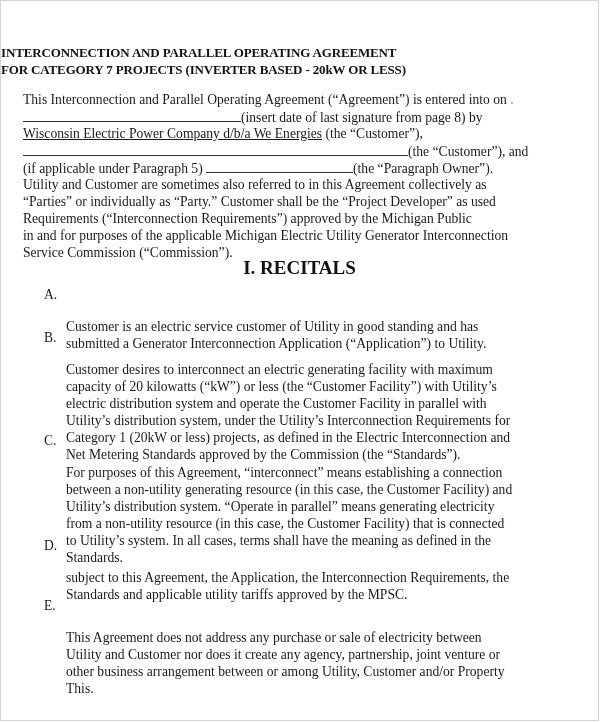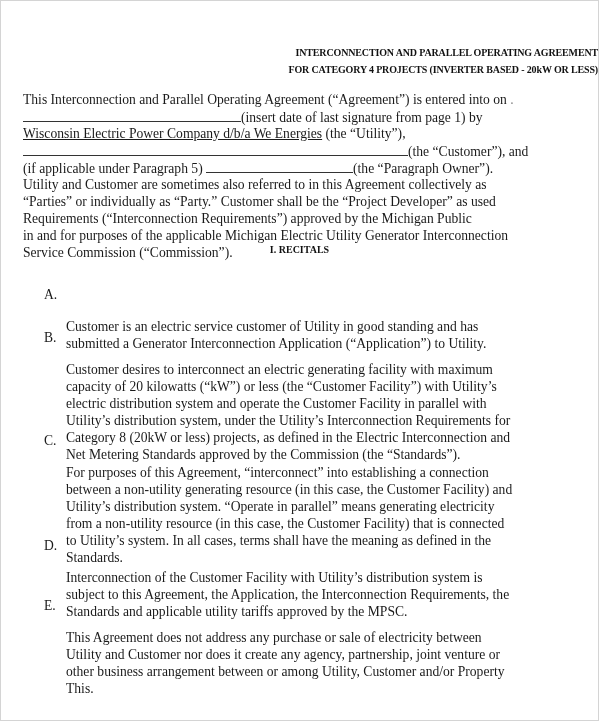--- a/index.html
+++ b/index.html
@@ -22,23 +22,23 @@
       font-family: "Liberation Serif", "DejaVu Serif", serif;
       color: #1a1a1a;
       font-size: 13.6px;
       line-height: 17px;
     }
     .title {
       position: absolute;
       top: 43px;
       left: 0;
       width: 100%;
-      text-align: right;
+      text-align: left;
       font-weight: bold;
-      font-size: 10px;
+      font-size: 13px;
       line-height: 17px;
       letter-spacing: -0.15px;
       color: #111;
     }
     .title .line { display: block; }
     .intro {
       position: absolute;
       top: 90px;
       left: 22px;
       width: 520px;
@@ -57,26 +57,26 @@
     .u { text-decoration: underline; }
     .dot { color: #888; }
     .para {
       position: absolute;
       left: 22px;
       width: 520px;
     }
     .para .l { display: block; white-space: nowrap; height: 17px; }
     .section-heading {
       position: absolute;
-      top: 240px;
+      top: 258px;
       left: 0;
       width: 100%;
       text-align: center;
       font-weight: bold;
-      font-size: 10px;
+      font-size: 19px;
       color: #111;
     }
     .recital {
       position: absolute;
       left: 43px;
       width: 500px;
     }
     .recital .letter {
       position: absolute;
       left: 0;
@@ -91,33 +91,33 @@
     }
     .recital .text .l { display: block; white-space: nowrap; height: 17px; }
   </style>
 </head>
 <body>
 
 <div class="page">
 
   <div class="title">
     <span class="line">INTERCONNECTION AND PARALLEL OPERATING AGREEMENT</span>
-    <span class="line">FOR CATEGORY 4 PROJECTS (INVERTER BASED - 20kW OR LESS)</span>
+    <span class="line">FOR CATEGORY 7 PROJECTS (INVERTER BASED - 20kW OR LESS)</span>
   </div>
 
   <div class="intro">
     <span class="l">
       <span>This Interconnection and Parallel Operating Agreement (“Agreement”) is entered into on</span>
       <span class="dot">.</span>
     </span>
     <span class="l">
-      <span class="blank" style="width:218px"></span><span>(insert date of last signature from page 1) by</span>
+      <span class="blank" style="width:218px"></span><span>(insert date of last signature from page 8) by</span>
     </span>
     <span class="l">
-      <span class="u">Wisconsin Electric Power Company d/b/a We Energies</span><span> (the “Utility”),</span>
+      <span class="u">Wisconsin Electric Power Company d/b/a We Energies</span><span> (the “Customer”),</span>
     </span>
     <span class="l">
       <span class="blank" style="width:385px"></span><span>(the “Customer”), and</span>
     </span>
     <span class="l">
       <span>(if applicable under Paragraph 5) </span><span class="blank" style="width:147px"></span><span>(the “Paragraph Owner”).</span>
     </span>
   </div>
 
   <div class="para" style="top:175px">
@@ -138,41 +138,40 @@
     </div>
   </div>
 
   <div class="recital" style="top:328px">
     <span class="letter">B.</span>
     <div class="text">
       <span class="l">Customer desires to interconnect an electric generating facility with maximum</span>
       <span class="l">capacity of 20 kilowatts (“kW”) or less (the “Customer Facility”) with Utility’s</span>
       <span class="l">electric distribution system and operate the Customer Facility in parallel with</span>
       <span class="l">Utility’s distribution system, under the Utility’s Interconnection Requirements for</span>
-      <span class="l">Category 8 (20kW or less) projects, as defined in the Electric Interconnection and</span>
+      <span class="l">Category 1 (20kW or less) projects, as defined in the Electric Interconnection and</span>
       <span class="l">Net Metering Standards approved by the Commission (the “Standards”).</span>
     </div>
   </div>
 
   <div class="recital" style="top:431px">
     <span class="letter">C.</span>
     <div class="text">
-      <span class="l">For purposes of this Agreement, “interconnect” into establishing a connection</span>
+      <span class="l">For purposes of this Agreement, “interconnect” means establishing a connection</span>
       <span class="l">between a non-utility generating resource (in this case, the Customer Facility) and</span>
       <span class="l">Utility’s distribution system.  “Operate in parallel” means generating electricity</span>
       <span class="l">from a non-utility resource (in this case, the Customer Facility) that is connected</span>
       <span class="l">to Utility’s system.  In all cases, terms shall have the meaning as defined in the</span>
       <span class="l">Standards.</span>
     </div>
   </div>
 
   <div class="recital" style="top:536px">
     <span class="letter">D.</span>
     <div class="text">
-      <span class="l">Interconnection of the Customer Facility with Utility’s distribution system is</span>
       <span class="l">subject to this Agreement, the Application, the Interconnection Requirements, the</span>
       <span class="l">Standards and applicable utility tariffs approved by the MPSC.</span>
     </div>
   </div>
 
   <div class="recital" style="top:596px">
     <span class="letter">E.</span>
     <div class="text">
       <span class="l">This Agreement does not address any purchase or sale of electricity between</span>
       <span class="l">Utility and Customer nor does it create any agency, partnership, joint venture or</span>

